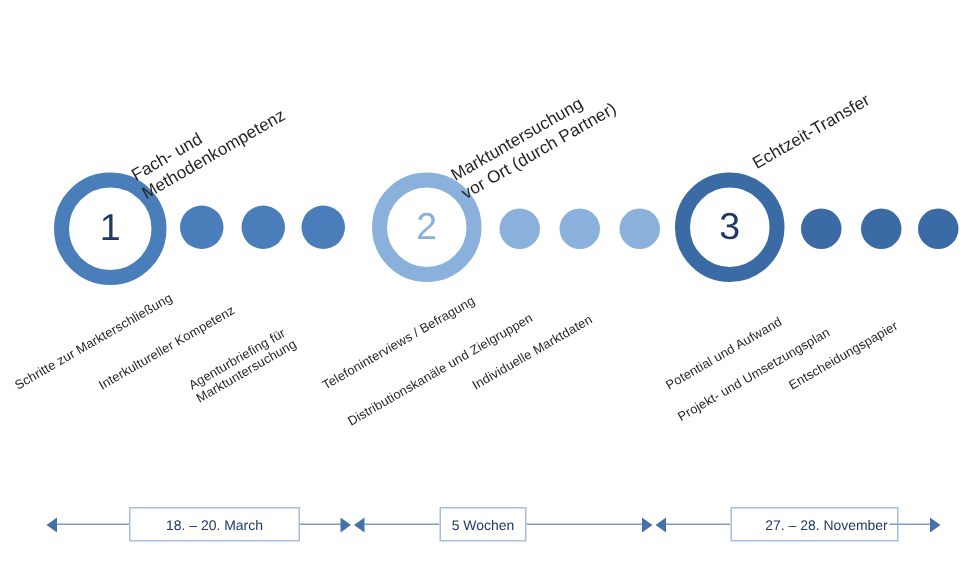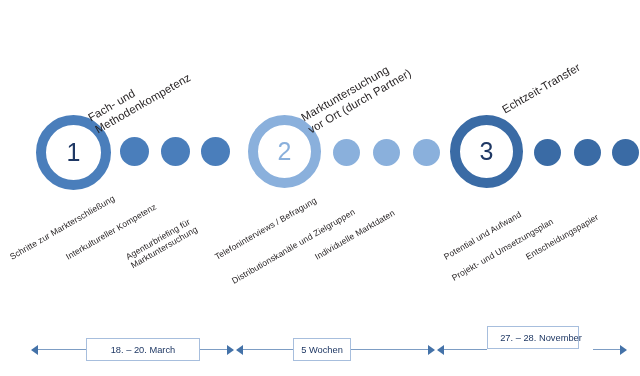--- a/index.html
+++ b/index.html
@@ -137,17 +137,17 @@
   <div class="arrow right" style="left:227px;top:345px;"></div>
 
   <div class="arrow left" style="left:236px;top:345px;"></div>
   <div class="tl-line" style="left:243px;top:349px;width:50px;"></div>
   <div class="tl-box" style="left:293px;top:338px;width:58px;height:23px;">5 Wochen</div>
   <div class="tl-line" style="left:351px;top:349px;width:81px;"></div>
   <div class="arrow right" style="left:428px;top:345px;"></div>
 
   <div class="arrow left" style="left:437px;top:345px;"></div>
   <div class="tl-line" style="left:444px;top:349px;width:43px;"></div>
-  <div class="tl-box" style="left:487px;top:326px;width:92px;height:23px;padding-left:16px;">27. – 28. November</div>
+  <div class="tl-box" style="left:487px;top:338px;width:112px;height:23px;padding-left:16px;">27. – 28. November</div>
   <div class="tl-line" style="left:593px;top:349px;width:31px;"></div>
   <div class="arrow right" style="left:620px;top:345px;"></div>
 
 </div>
 
 </body></html>

